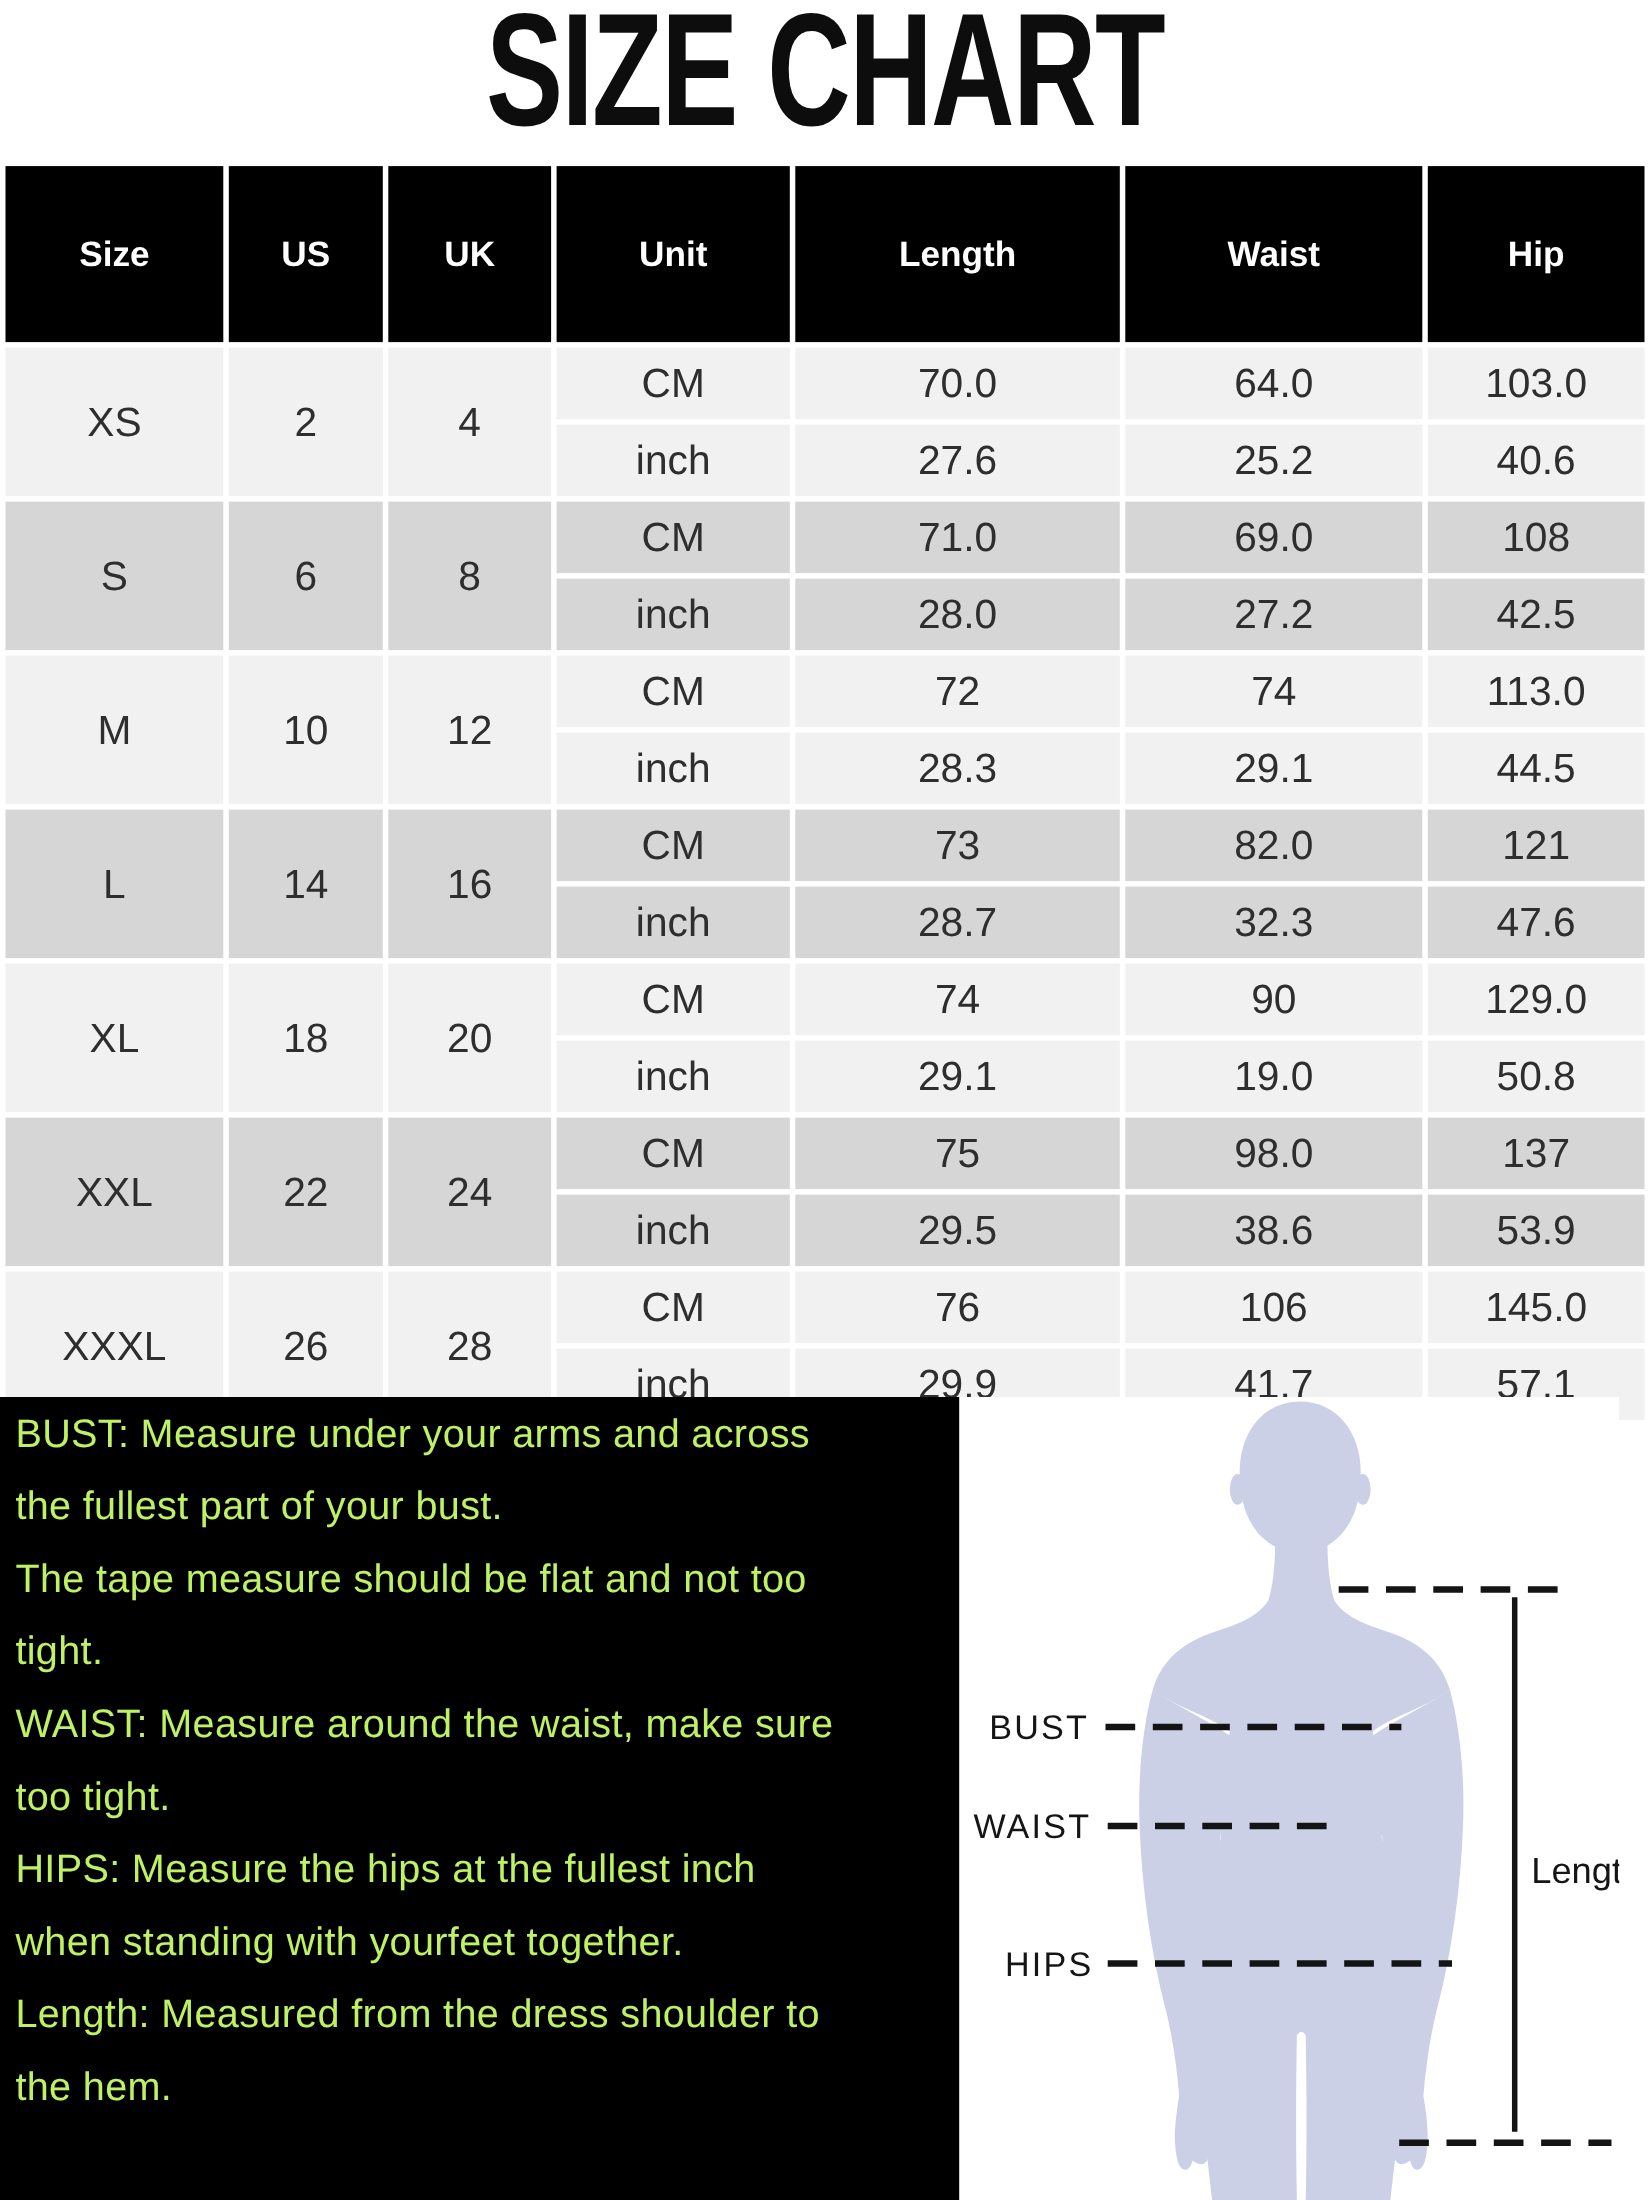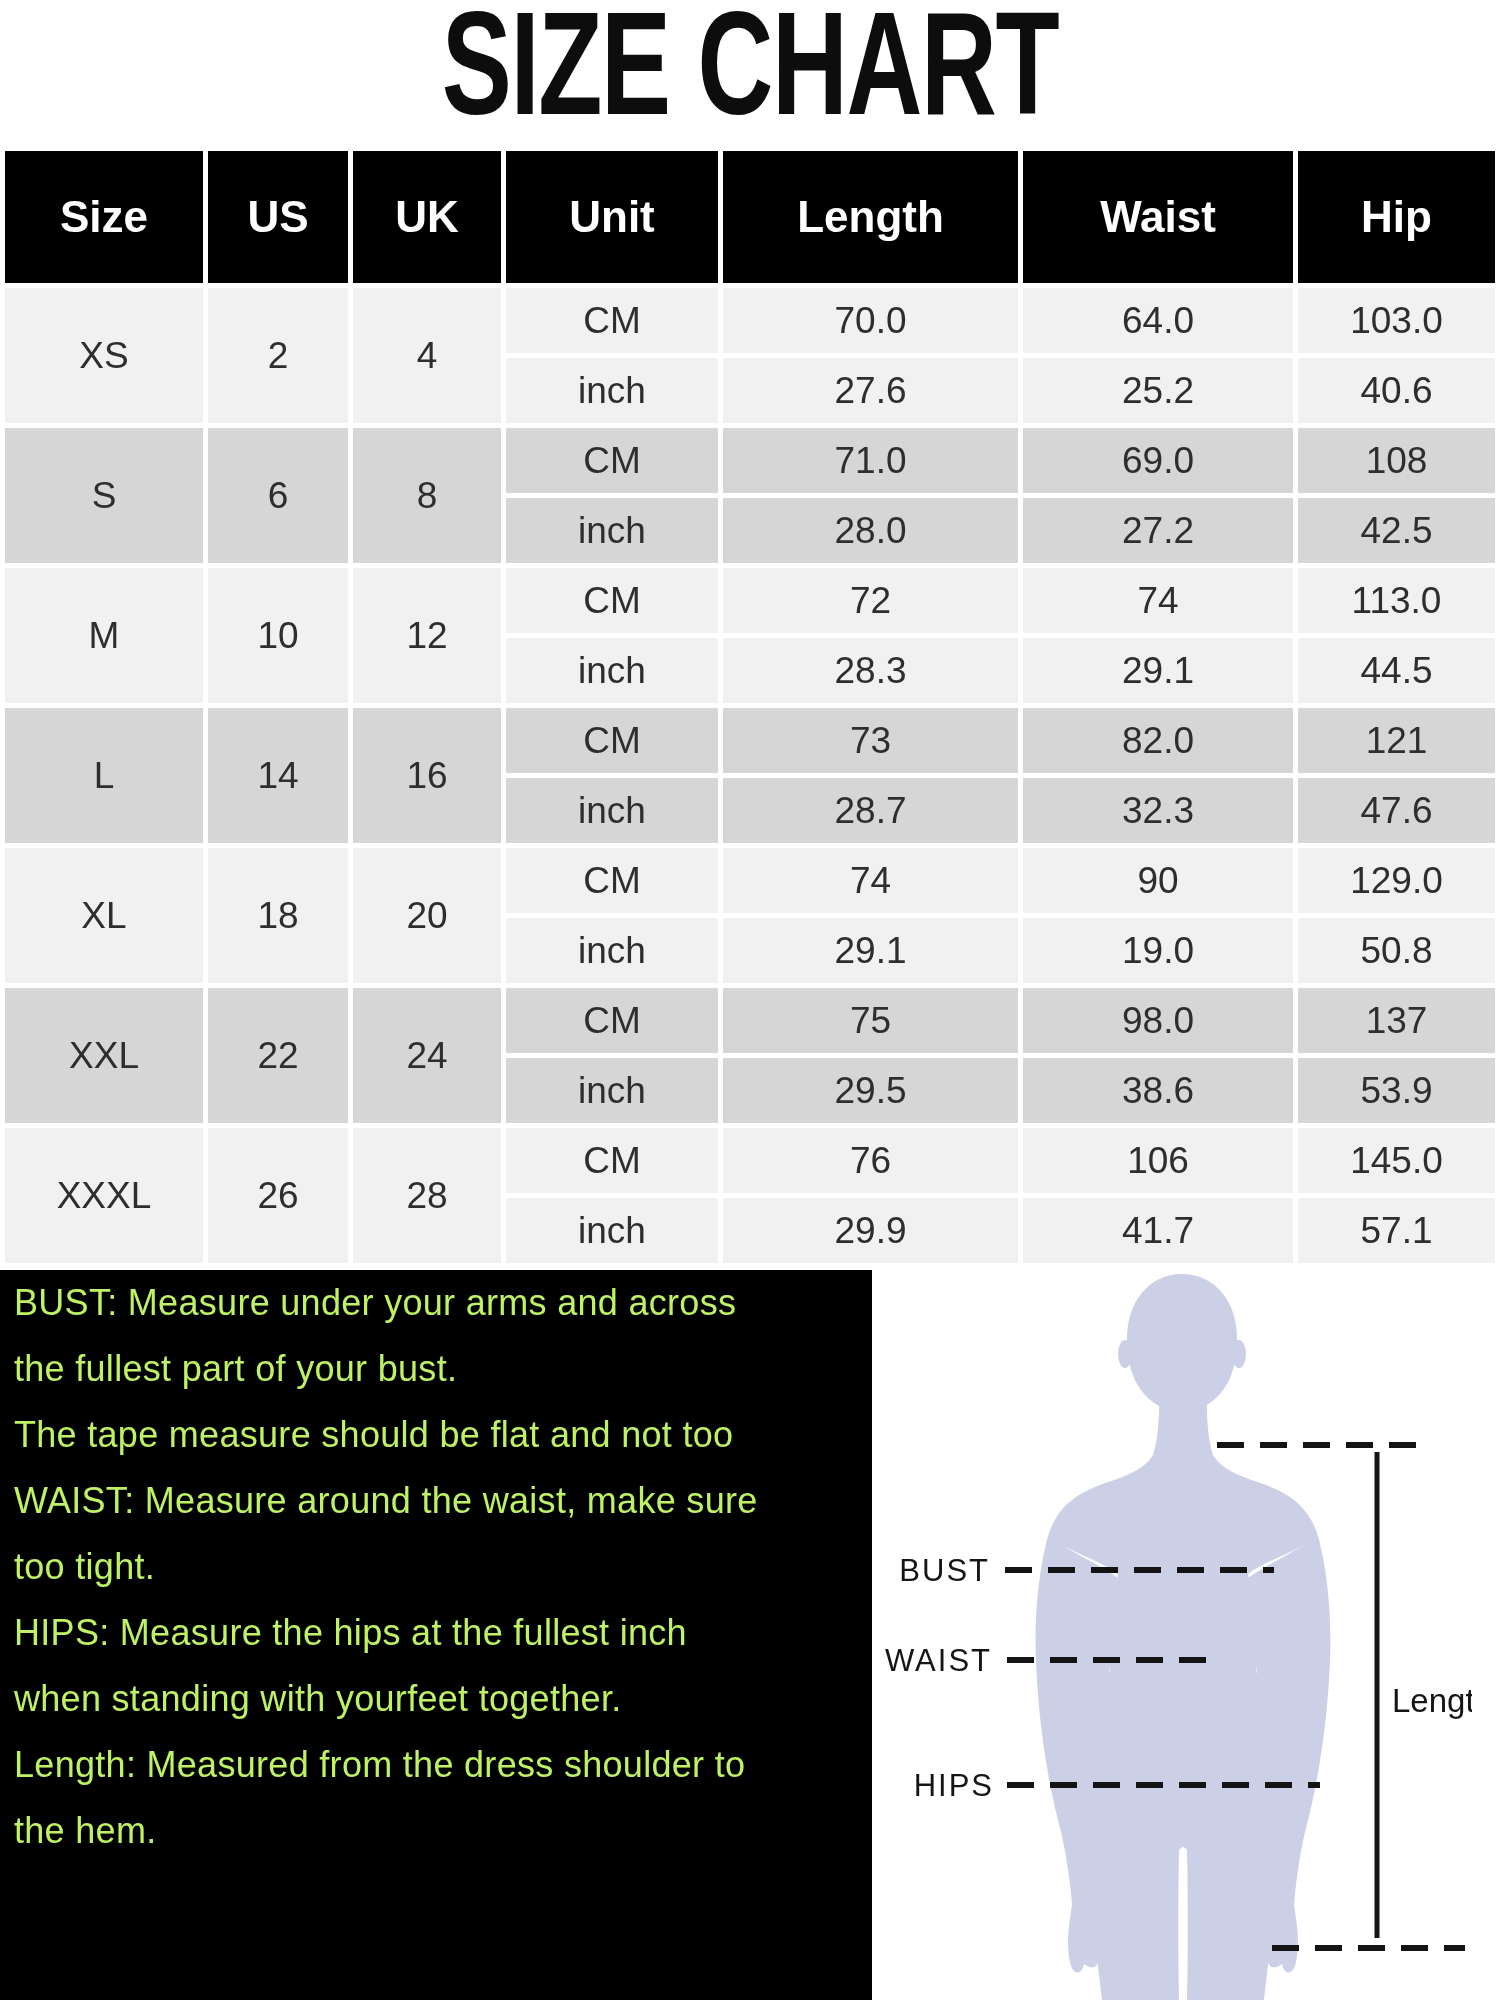--- a/index.html
+++ b/index.html
@@ -31,23 +31,23 @@
     position:absolute;
     top:146px; left:0;
     width:1500px;
     border-collapse:separate;
     border-spacing:5px;
     table-layout:fixed;
   }
   table.size-table th {
     background:#000000;
     color:#ffffff;
-    font-size:44px;
+    font-size:32px;
     font-weight:bold;
-    height:132px;
+    height:160px;
     text-align:center;
     vertical-align:middle;
     padding:0;
   }
   table.size-table td {
     text-align:center;
     vertical-align:middle;
     font-size:37px;
     color:#2e2e2e;
     height:65px;
@@ -224,20 +224,21 @@
     <td>41.7</td>
     <td>57.1</td>
   </tr>
 </tbody>
   </table>
 
 <div class="panel">
   <div class="line">BUST: Measure under your arms and across</div>
   <div class="line">the fullest part of your bust.</div>
   <div class="line">The tape measure should be flat and not too</div>
+  <div class="line">tight.</div>
   <div class="line">WAIST: Measure around the waist, make sure</div>
   <div class="line">too tight.</div>
   <div class="line">HIPS: Measure the hips at the fullest inch</div>
   <div class="line">when standing with yourfeet together.</div>
   <div class="line">Length: Measured from the dress shoulder to</div>
   <div class="line">the hem.</div>
 </div>
 
 <div class="figure-area">
   <svg width="600" height="730" viewBox="0 0 600 730" xmlns="http://www.w3.org/2000/svg">

